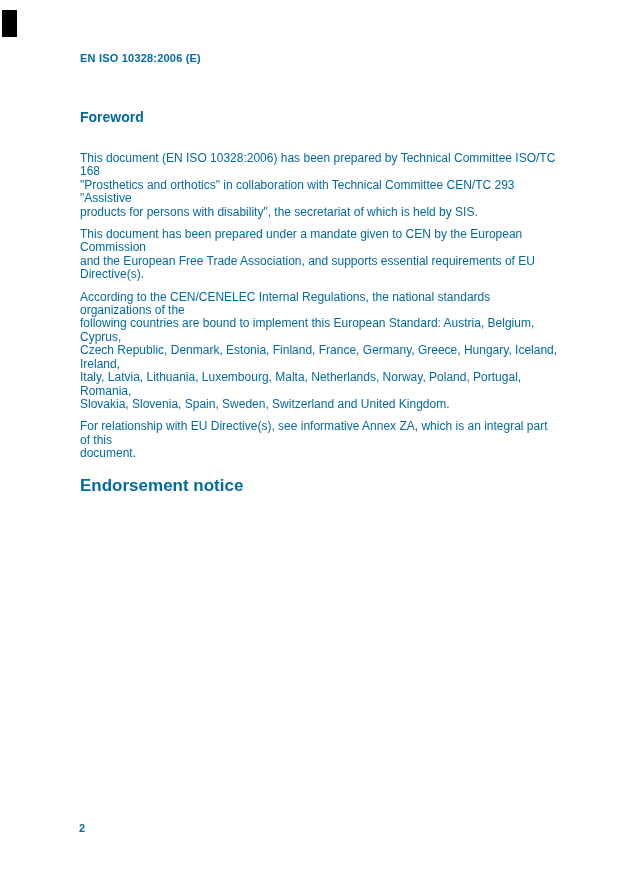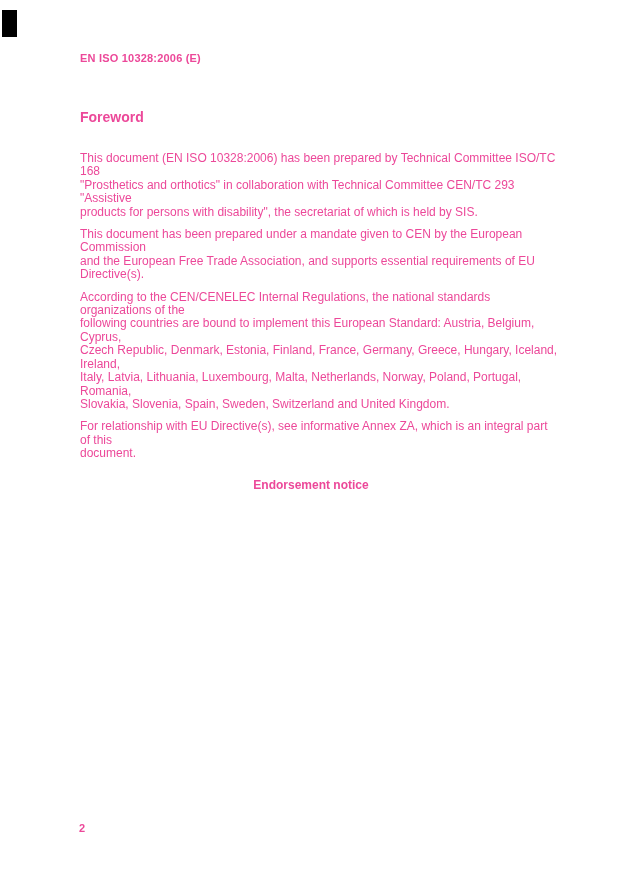--- a/index.html
+++ b/index.html
@@ -7,21 +7,21 @@
     padding: 0;
     background: #ffffff;
   }
   .page {
     position: relative;
     width: 619px;
     height: 877px;
     background: #ffffff;
     overflow: hidden;
     font-family: "Liberation Sans", "DejaVu Sans", sans-serif;
-    color: #ec4899;
+    color: #0369a1;
   }
   .scan-mark {
     position: absolute;
     left: 2px;
     top: 10px;
     width: 15px;
     height: 27px;
     background: #000000;
   }
   .doc-header {
@@ -46,22 +46,22 @@
     line-height: 16px;
   }
   .content p {
     margin: 0 0 9px 0;
     font-size: 12px;
     line-height: 13.4px;
     white-space: pre-line;
   }
   .endorsement-title {
     width: 462px;
-    text-align: center;
-    font-size: 12px;
+    text-align: left;
+    font-size: 17px;
     font-weight: bold;
     line-height: 15px;
     margin: 17px 0 11px 0;
   }
   .page-number {
     position: absolute;
     left: 79px;
     top: 822px;
     font-size: 11px;
     font-weight: bold;

